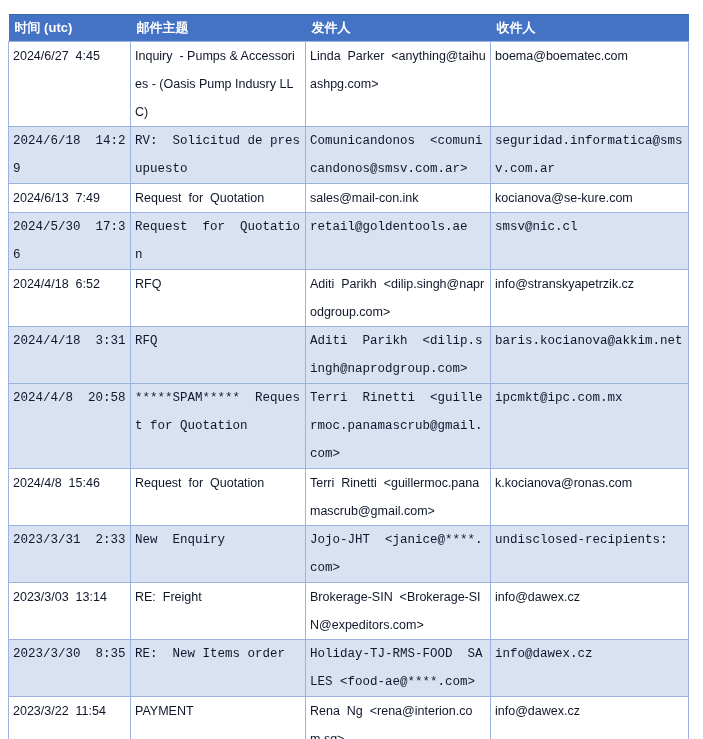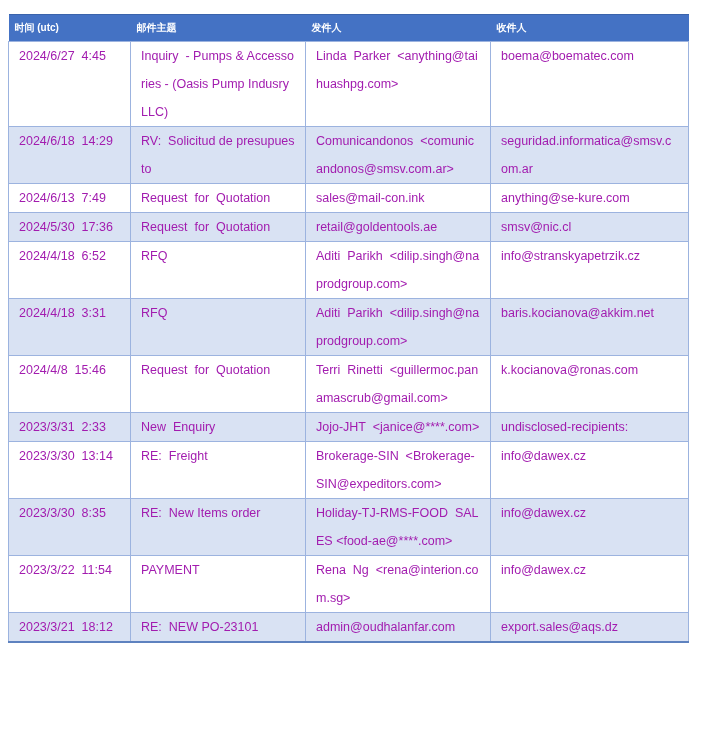--- a/index.html
+++ b/index.html
@@ -16,42 +16,43 @@
   table.mail-table {
     border-collapse: collapse;
     table-layout: fixed;
     width: 680px;
     border-bottom: 2px solid #5E82BF;
   }
   table.mail-table th {
     background: #4472C4;
     color: #ffffff;
     font-weight: bold;
-    font-size: 10px;
+    font-size: 13px;
     text-align: left;
     padding: 0 6px;
     height: 26px;
     line-height: 26px;
     border-top: 1px solid #3A63AB;
     white-space: pre-wrap;
   }
   table.mail-table td {
     border: 1px solid #9CB3DF;
-    padding: 0 10px;
+    padding: 0 4px;
     font-size: 12.5px;
     line-height: 28px;
     vertical-align: top;
-    color: #a21caf;
+    color: #0f172a;
     white-space: pre-wrap;
     word-break: break-all;
     overflow-wrap: anywhere;
     background: #ffffff;
   }
   tr.band td {
     background: #D9E2F3;
+    font-family: Liberation Mono, monospace;
   }
 </style>
 </head>
 <body>
 
 <div class="page">
   <table class="mail-table">
     <colgroup>
       <col style="width:122px">
       <col style="width:175px">
@@ -76,54 +77,60 @@
       <tr class="band">
         <td>2024/6/18  14:29</td>
         <td>RV:  Solicitud de presupuesto</td>
         <td>Comunicandonos  &lt;comunicandonos@smsv.com.ar&gt;</td>
         <td>seguridad.informatica@smsv.com.ar</td>
       </tr>
       <tr>
         <td>2024/6/13  7:49</td>
         <td>Request  for  Quotation</td>
         <td>sales@mail-con.ink</td>
-        <td>anything@se-kure.com</td>
+        <td>kocianova@se-kure.com</td>
       </tr>
       <tr class="band">
         <td>2024/5/30  17:36</td>
         <td>Request  for  Quotation</td>
         <td>retail@goldentools.ae</td>
         <td>smsv@nic.cl</td>
       </tr>
       <tr>
         <td>2024/4/18  6:52</td>
         <td>RFQ</td>
         <td>Aditi  Parikh  &lt;dilip.singh@naprodgroup.com&gt;</td>
         <td>info@stranskyapetrzik.cz</td>
       </tr>
       <tr class="band">
         <td>2024/4/18  3:31</td>
         <td>RFQ</td>
         <td>Aditi  Parikh  &lt;dilip.singh@naprodgroup.com&gt;</td>
         <td>baris.kocianova@akkim.net</td>
       </tr>
+      <tr class="band">
+        <td>2024/4/8  20:58</td>
+        <td>*****SPAM*****  Request for Quotation</td>
+        <td>Terri  Rinetti  &lt;guillermoc.panamascrub@gmail.com&gt;</td>
+        <td>ipcmkt@ipc.com.mx</td>
+      </tr>
       <tr>
         <td>2024/4/8  15:46</td>
         <td>Request  for  Quotation</td>
         <td>Terri  Rinetti  &lt;guillermoc.panamascrub@gmail.com&gt;</td>
         <td>k.kocianova@ronas.com</td>
       </tr>
       <tr class="band">
         <td>2023/3/31  2:33</td>
         <td>New  Enquiry</td>
         <td>Jojo-JHT  &lt;janice@****.com&gt;</td>
         <td>undisclosed-recipients:</td>
       </tr>
       <tr>
-        <td>2023/3/30  13:14</td>
+        <td>2023/3/03  13:14</td>
         <td>RE:  Freight</td>
         <td>Brokerage-SIN  &lt;Brokerage-SIN@expeditors.com&gt;</td>
         <td>info@dawex.cz</td>
       </tr>
       <tr class="band">
         <td>2023/3/30  8:35</td>
         <td>RE:  New Items order</td>
         <td>Holiday-TJ-RMS-FOOD  SALES &lt;food-ae@****.com&gt;</td>
         <td>info@dawex.cz</td>
       </tr>

